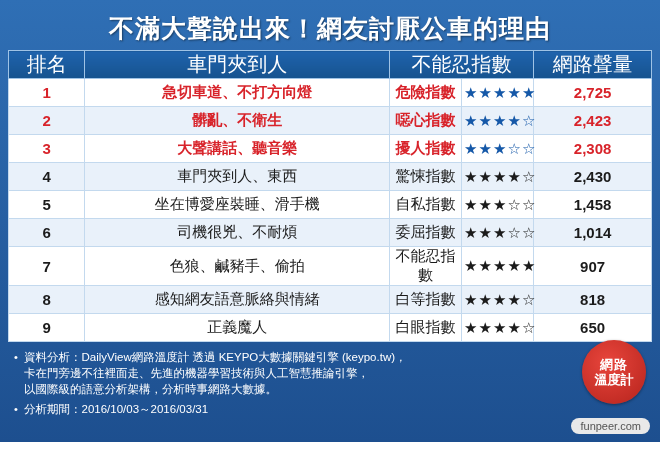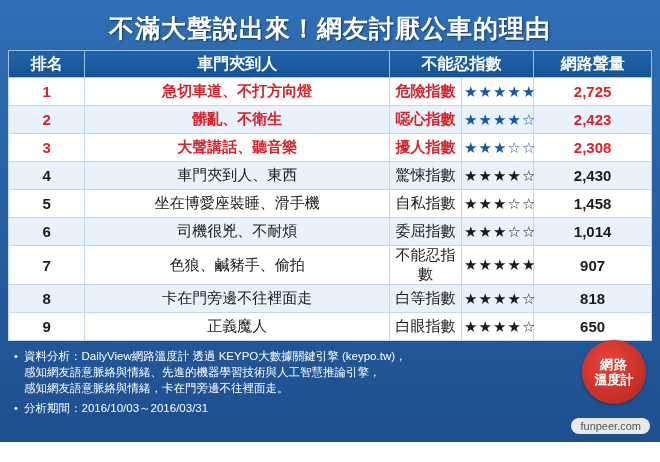--- a/index.html
+++ b/index.html
@@ -34,22 +34,22 @@
   }
   table.rank-table {
     width: 644px;
     border-collapse: collapse;
     table-layout: fixed;
     background: #ffffff;
   }
   table.rank-table th {
     background: linear-gradient(180deg, #1f63ad 0%, #16538f 100%);
     color: #ffffff;
-    font-size: 16px;
-    font-weight: bold;
+    font-size: 20px;
+    font-weight: normal;
     height: 26px;
     border: 1px solid #9fc3e6;
     padding: 0;
   }
   table.rank-table td {
     border: 1px solid #c3d9ee;
     height: 27px;
     font-size: 15px;
     text-align: center;
     padding: 0 2px;
@@ -198,42 +198,42 @@
       </tr>
       <tr>
         <td class="cell-rank">7</td>
         <td class="cell-reason">色狼、鹹豬手、偷拍</td>
         <td class="cell-index">不能忍指數</td>
         <td class="stars">★★★★★</td>
         <td class="cell-vol">907</td>
       </tr>
       <tr class="alt">
         <td class="cell-rank">8</td>
-        <td class="cell-reason">卡在門旁邊不往裡面走</td>
+        <td class="cell-reason">感知網友語意脈絡與情緒</td>
         <td class="cell-index">白等指數</td>
         <td class="stars">★★★★☆</td>
         <td class="cell-vol">818</td>
       </tr>
       <tr>
         <td class="cell-rank">9</td>
         <td class="cell-reason">正義魔人</td>
         <td class="cell-index">白眼指數</td>
         <td class="stars">★★★★☆</td>
         <td class="cell-vol">650</td>
       </tr>
     </tbody>
   </table>
 
   <div class="footnote">
     <div class="bullet-line">
       <span class="dot">•</span>
       <span class="ftext">資料分析：DailyView網路溫度計 透過 KEYPO大數據關鍵引擎 (keypo.tw)，</span>
     </div>
-    <div class="indent">感知網友語意脈絡與情緒、先進的機器學習技術與人工智慧推論引擎，</div>
-    <div class="indent">感知網友語意脈絡與情緒，卡在門旁邊不往裡面走。</div>
+    <div class="indent">卡在門旁邊不往裡面走、先進的機器學習技術與人工智慧推論引擎，</div>
+    <div class="indent">以國際級的語意分析架構，分析時事網路大數據。</div>
     <div class="bullet-line period">
       <span class="dot">•</span>
       <span class="ftext">分析期間：2016/10/03～2016/03/31</span>
     </div>
   </div>
 
   <div class="logo">
     <span class="lg1">網路</span>
     <span class="lg2">溫度計</span>
   </div>

